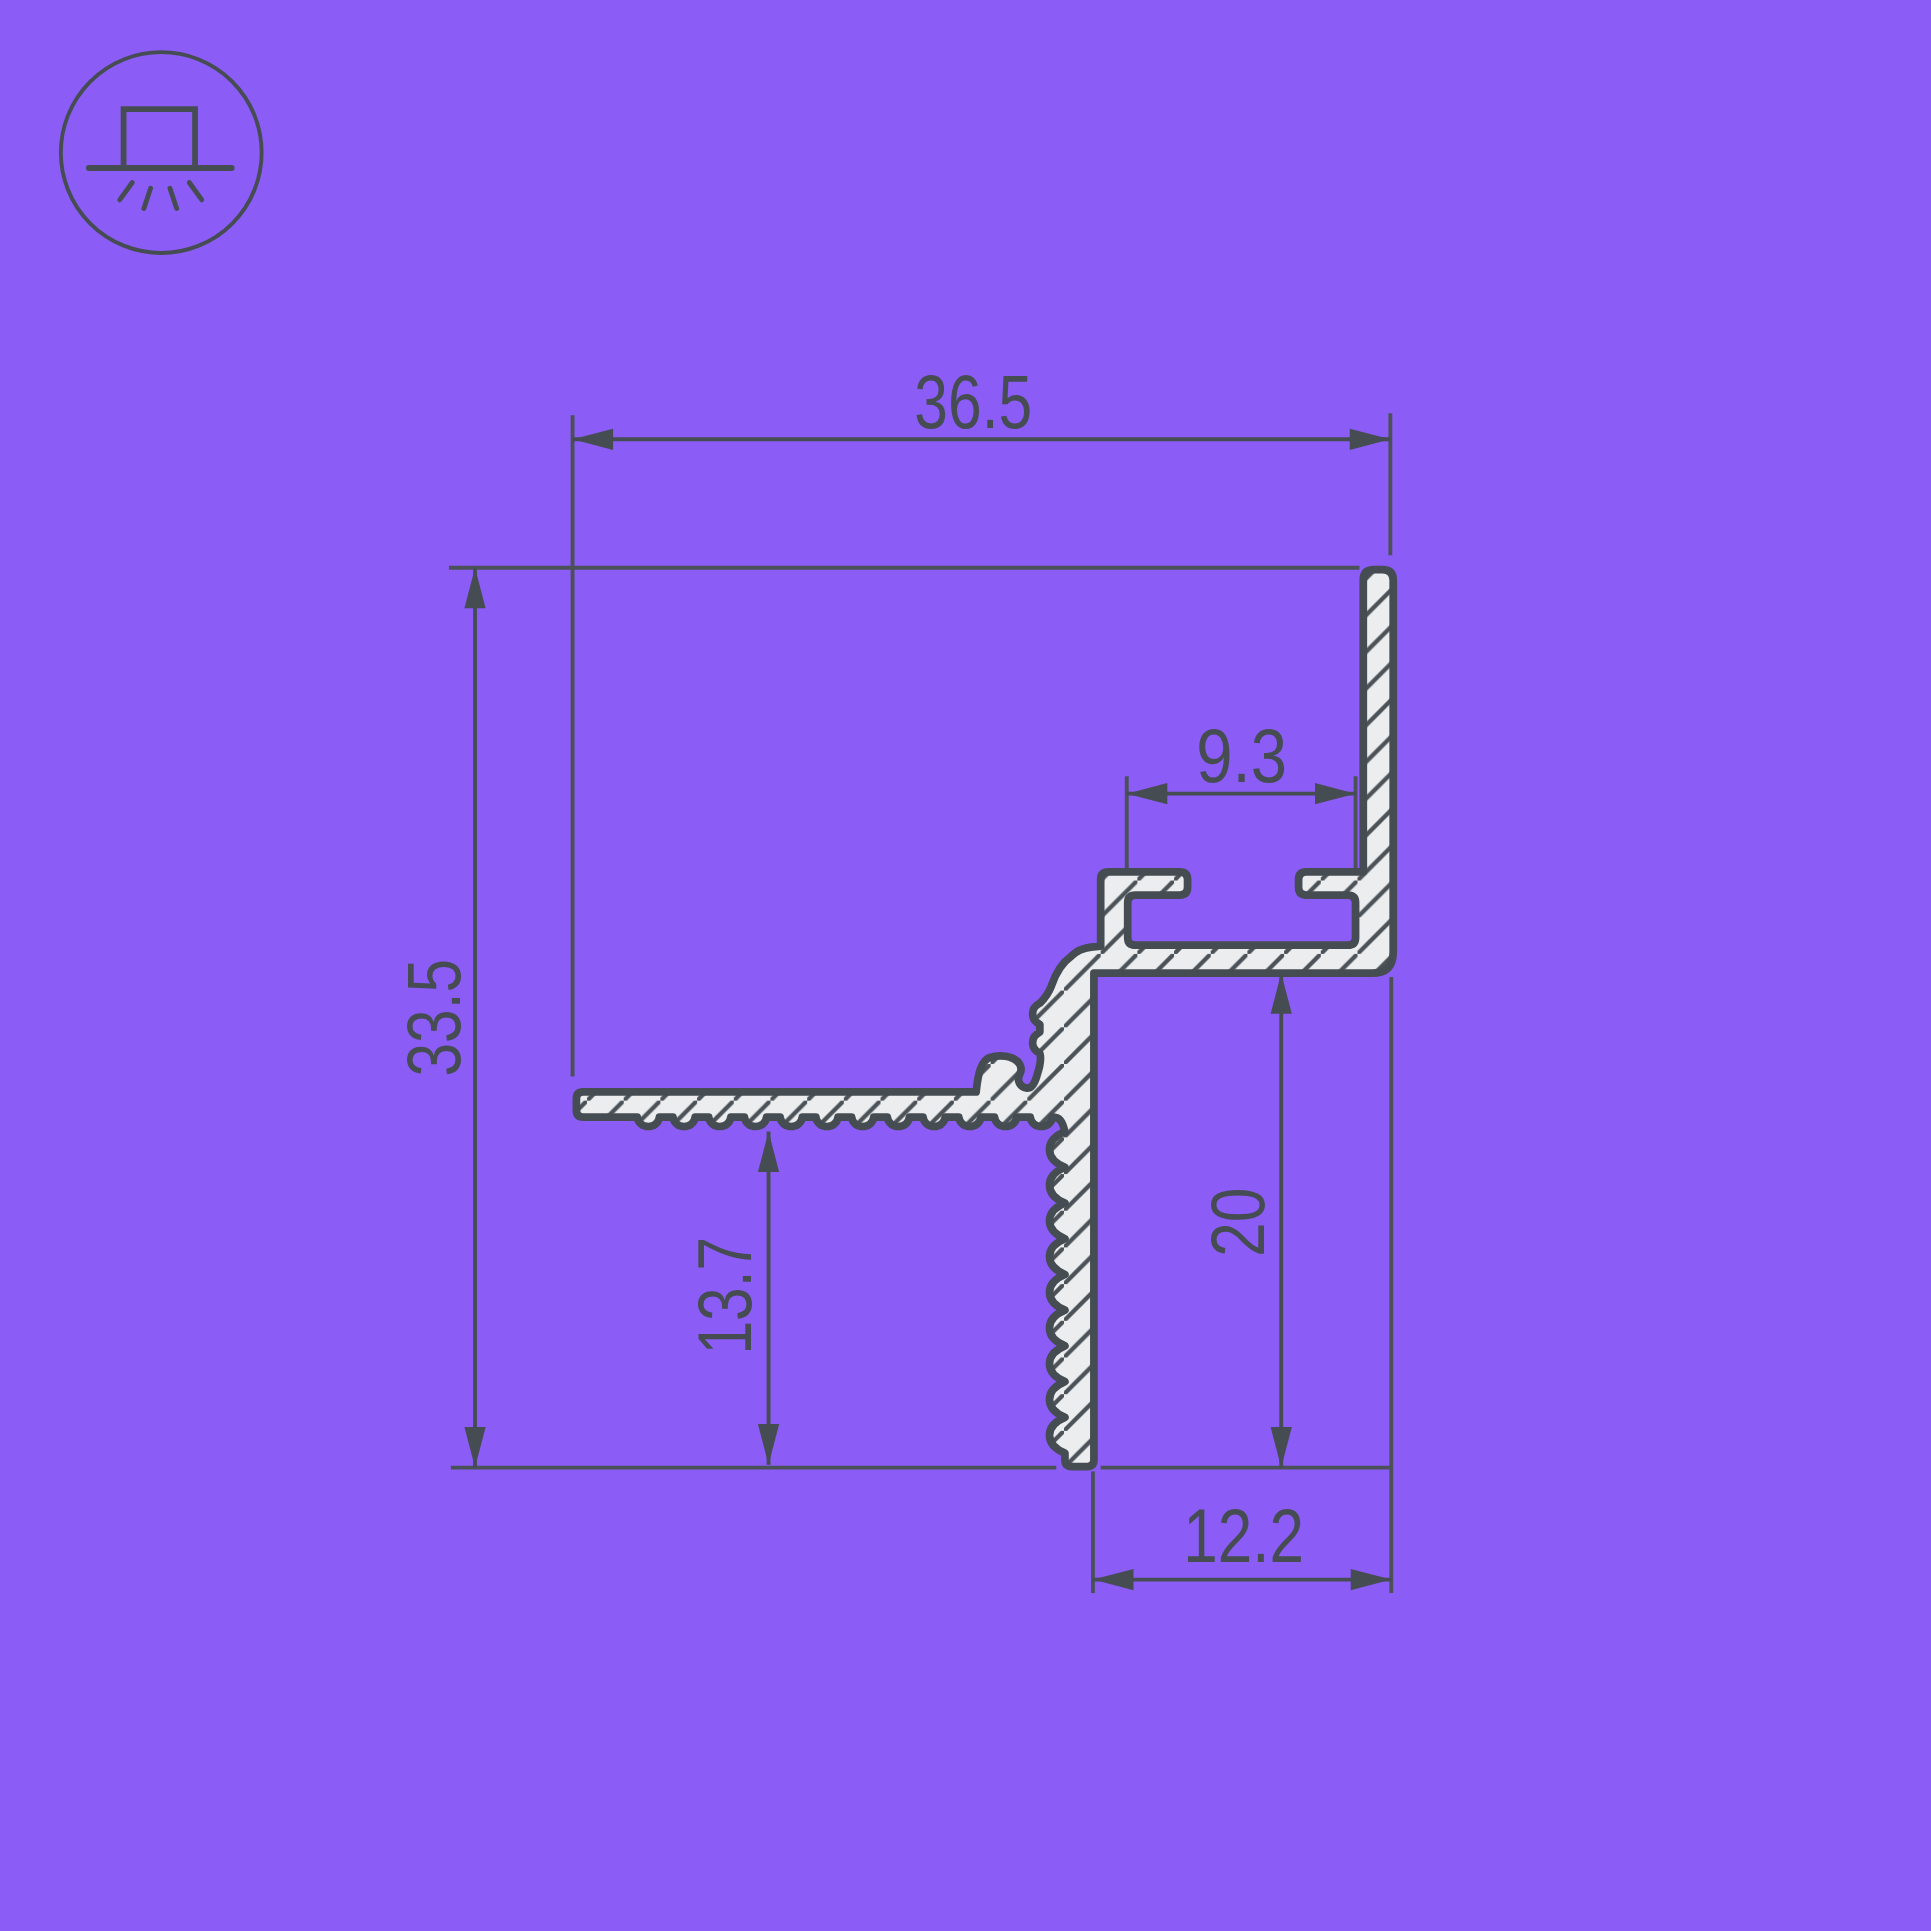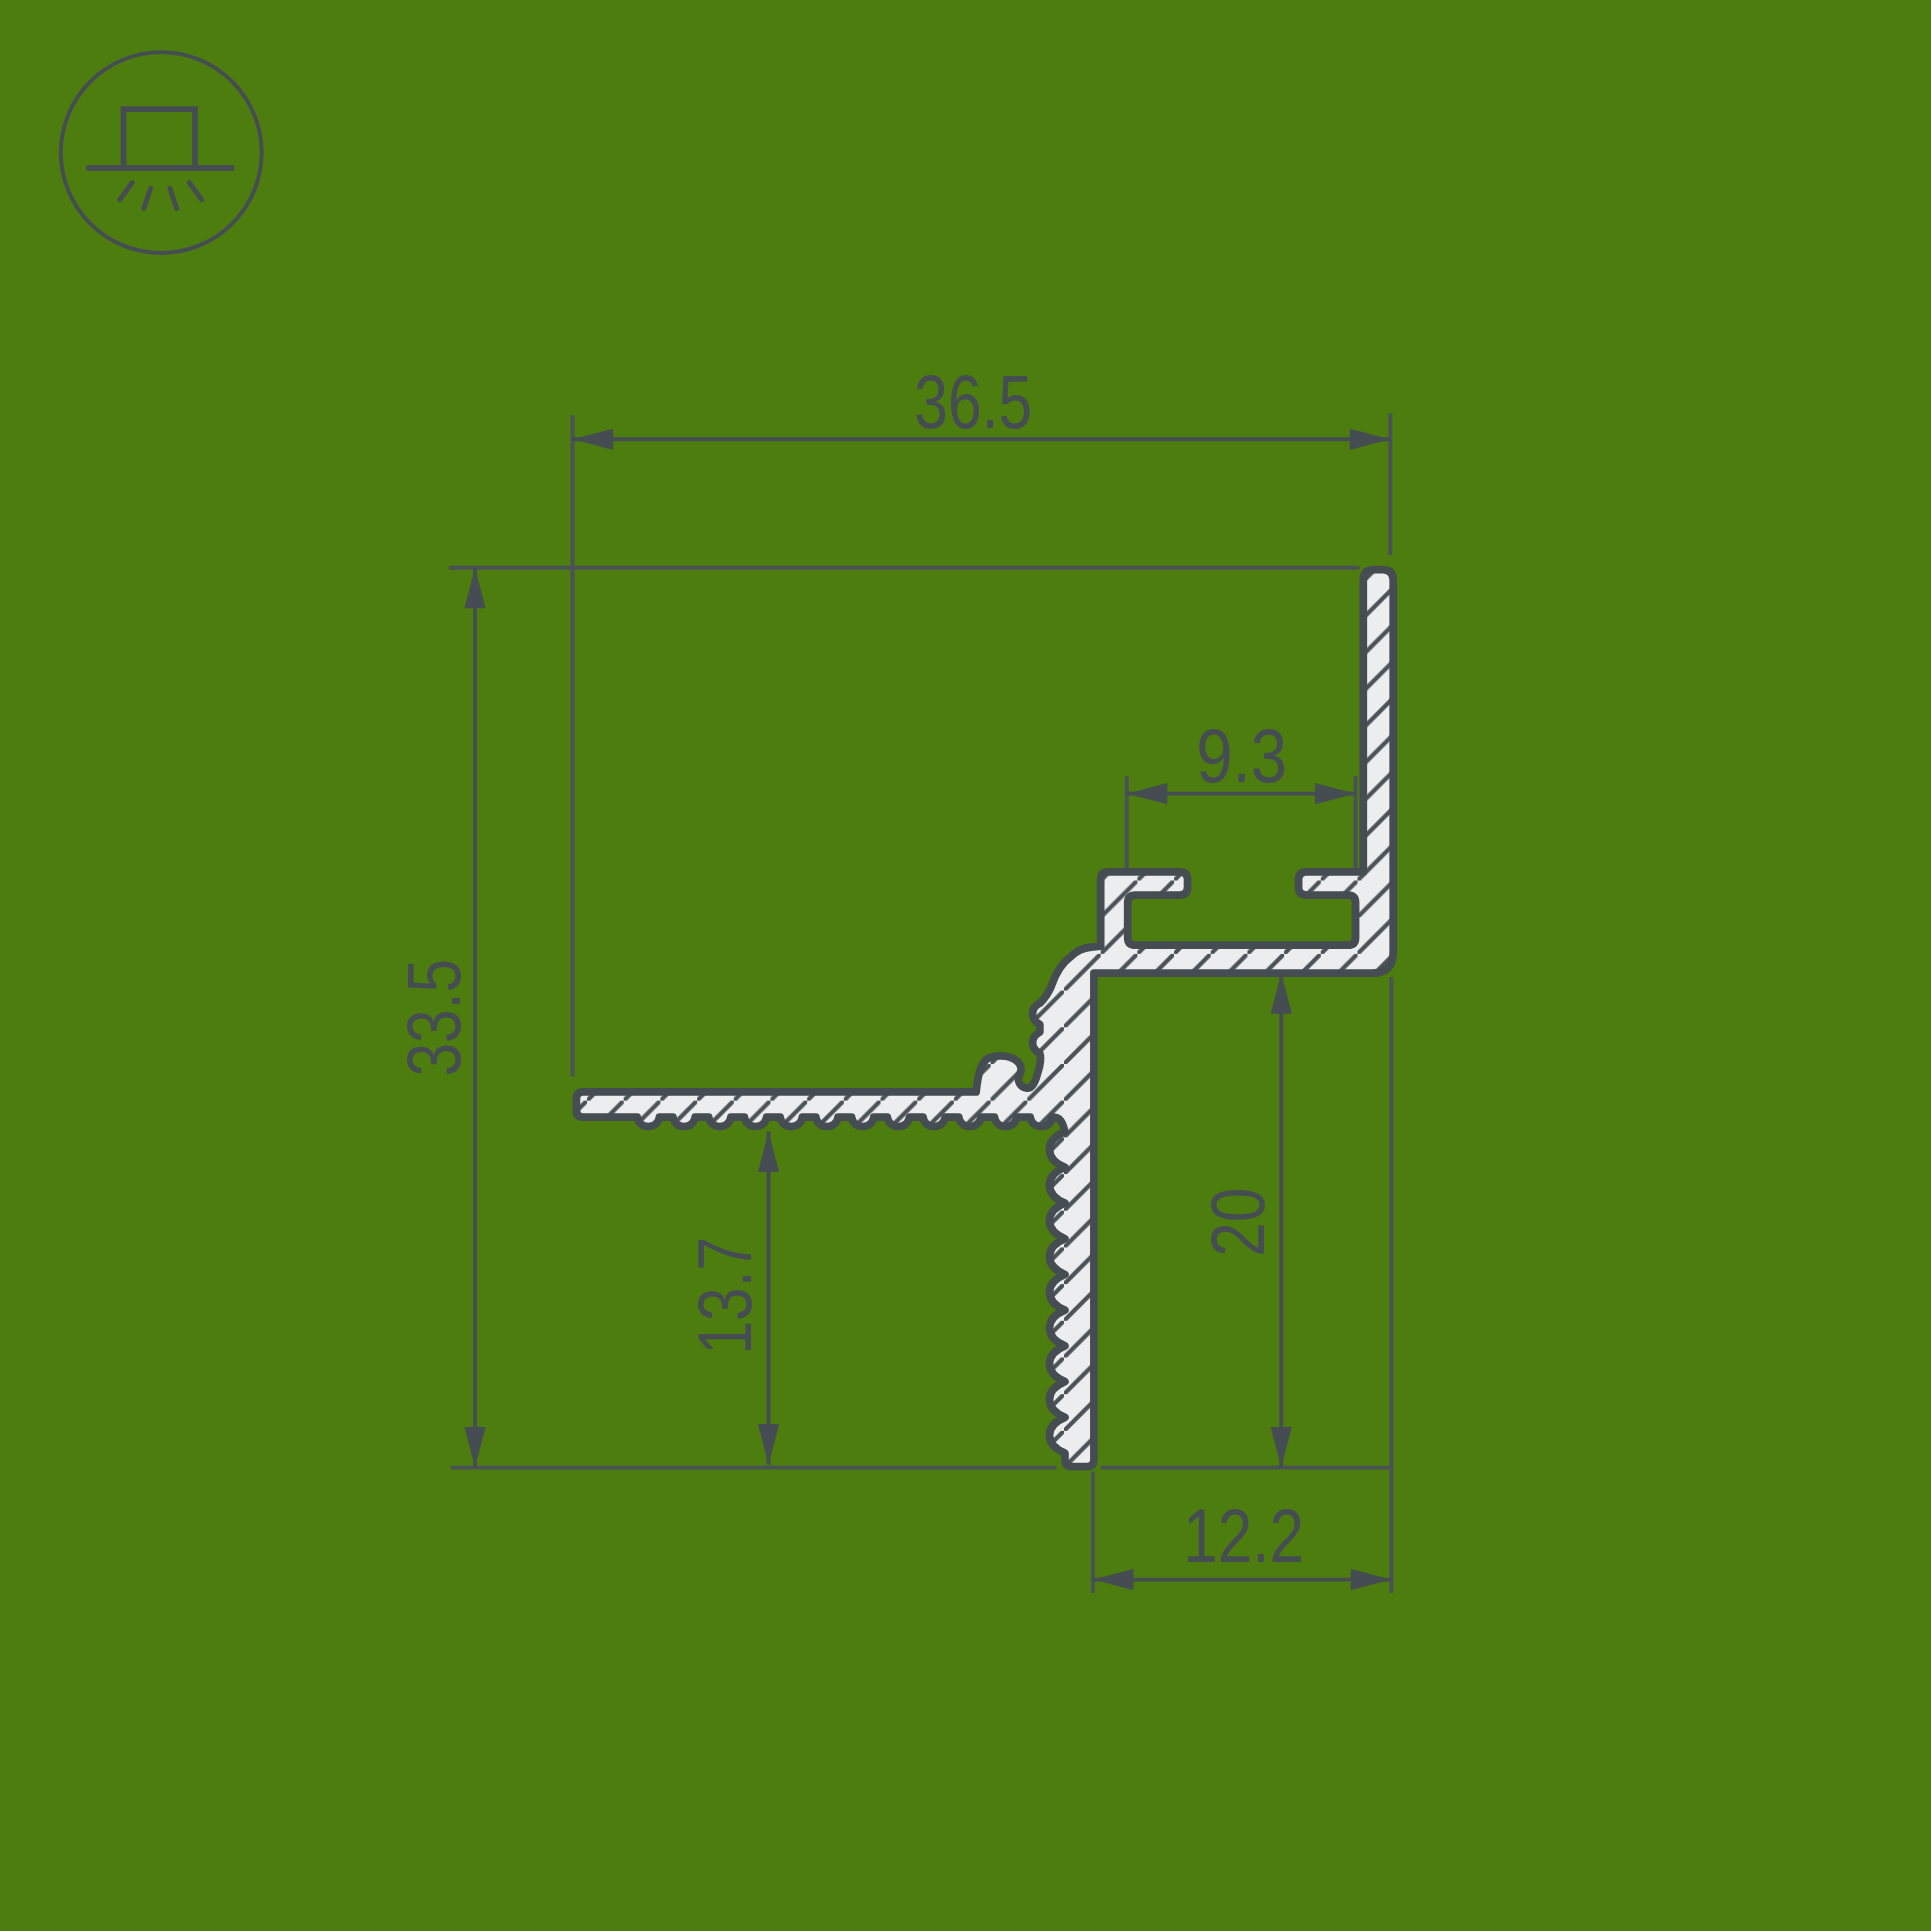--- a/index.html
+++ b/index.html
@@ -4,21 +4,21 @@
 <style>
   html, body {
     margin: 0;
     padding: 0;
     background: #ffffff;
   }
   .canvas {
     position: relative;
     width: 1931px;
     height: 1931px;
-    background: #4d7c0f;
+    background: #8b5cf6;
     font-family: "Liberation Sans", sans-serif;
   }
   svg { display: block; }
   .dim-text {
     font-family: "Liberation Sans", sans-serif;
     font-size: 78px;
     font-weight: 400;
   }
 </style>
 </head>

